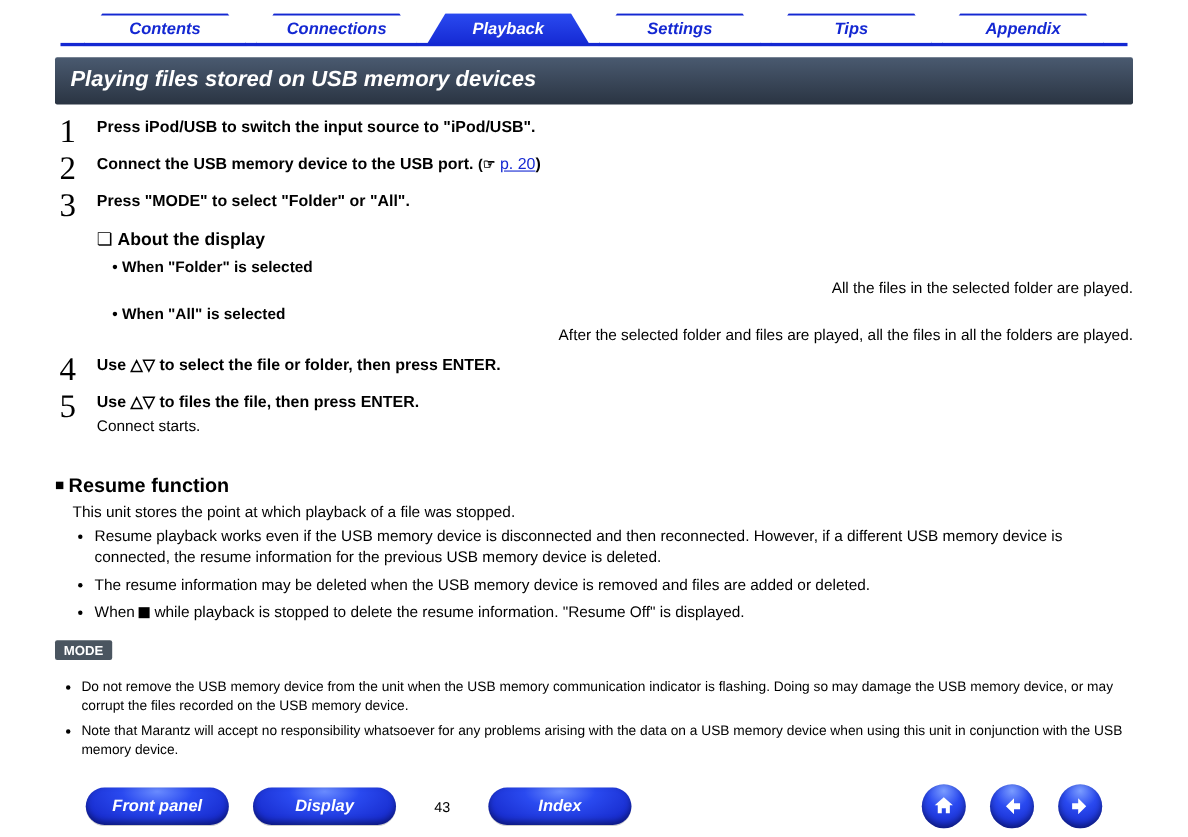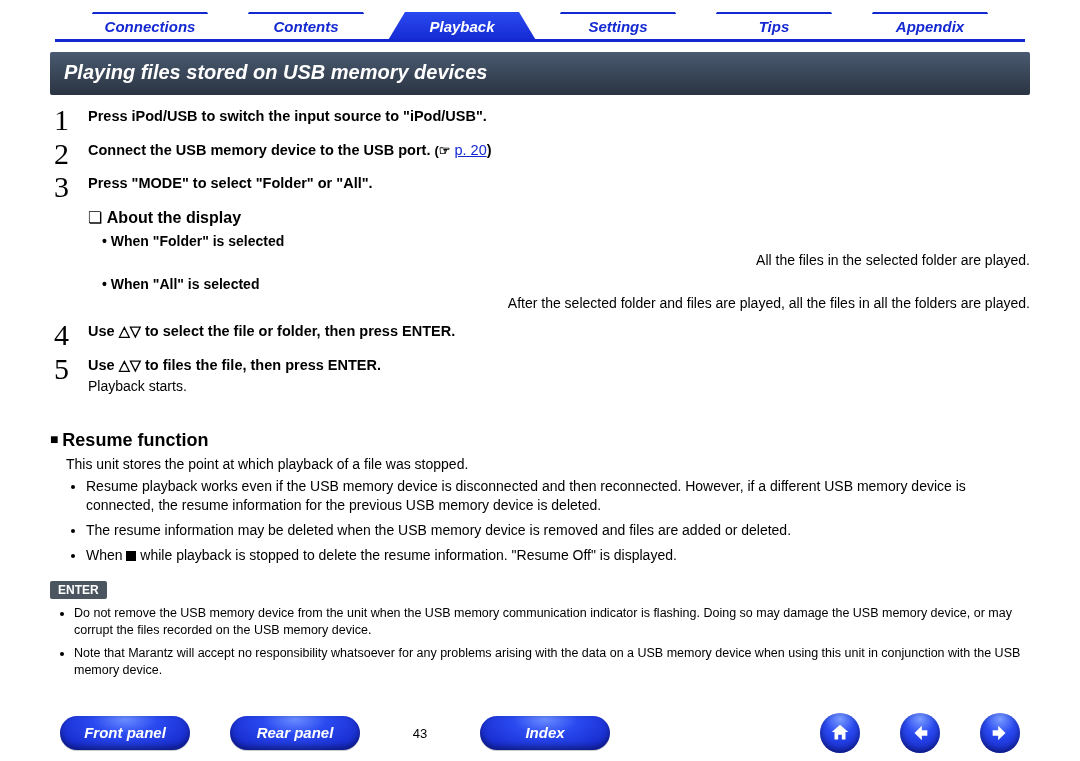--- a/index.html
+++ b/index.html
@@ -159,21 +159,21 @@
     display: inline-block;
     background: #4a5560;
     color: #fff;
     font-size: 12px;
     font-weight: bold;
     padding: 2px 8px;
     border-radius: 2px;
     margin: 8px 0 4px 0;
   }
   ul.note-list {
-    margin: 2px 0 0 6px;
+    margin: 12px 0 0 6px;
     padding-left: 18px;
     font-size: 12.5px;
   }
   ul.note-list li { margin-bottom: 6px; line-height: 1.35; }
 
   .stop-icon {
     display: inline-block;
     width: 10px; height: 10px;
     background: #000;
     vertical-align: -1px;
@@ -183,22 +183,22 @@
     font-family: "Arial", sans-serif;
   }
 
   
   .bottomnav {
     position: absolute;
     left: 0; right: 0;
     bottom: 8px;
     display: flex;
     align-items: center;
-    padding: 0 60px;
-    gap: 40px;
+    padding: 0 78px;
+    gap: 22px;
   }
   .pill {
     position: relative;
     width: 130px;
     height: 34px;
     border-radius: 17px;
     background: radial-gradient(ellipse at 50% 10%, #6a8cff 0%, #2a4af0 35%, #1020c0 100%);
     color: #fff;
     text-align: center;
     line-height: 34px;
@@ -229,24 +229,24 @@
 
   .piphand {
     font-size: 13px;
   }
 </style>
 </head>
 <body>
 
 <div class="topnav">
   <div class="tab inactive">
+    <div class="shape"></div><span>Contents</span>
+  </div>
+  <div class="tab inactive">
     <div class="shape"></div><span>Connections</span>
-  </div>
-  <div class="tab inactive">
-    <div class="shape"></div><span>Contents</span>
   </div>
   <div class="tab active">
     <div class="shape"></div><span>Playback</span>
   </div>
   <div class="tab inactive">
     <div class="shape"></div><span>Settings</span>
   </div>
   <div class="tab inactive">
     <div class="shape"></div><span>Tips</span>
   </div>
@@ -284,47 +284,47 @@
       <div class="mi-title">When "All" is selected</div>
       <div class="mi-body">After the selected folder and files are played, all the files in all the folders are played.</div>
     </div>
 
     <ol class="steps" start="4" style="counter-reset: step 3;">
       <li>
         <div class="step-text"><span class="updown">Use △▽ to select the file or folder, then press ENTER.</span></div>
       </li>
       <li>
         <div class="step-text"><span class="updown">Use △▽ to files the file, then press ENTER.</span></div>
-        <div class="step-sub">Playback starts.</div>
+        <div class="step-sub">Connect starts.</div>
       </li>
     </ol>
   </div>
 
   <div class="col">
     <div class="blk-heading">Resume function</div>
     <div class="para">This unit stores the point at which playback of a file was stopped.</div>
     <ul class="bul">
       <li>Resume playback works even if the USB memory device is disconnected and then reconnected. However, if a different USB memory device is connected, the resume information for the previous USB memory device is deleted.</li>
       <li>The resume information may be deleted when the USB memory device is removed and files are added or deleted.</li>
       <li>
         <span>When </span><span class="stop-icon"></span><span> while playback is stopped to delete the resume information. "Resume Off" is displayed.</span>
       </li>
     </ul>
 
-    <div class="note-hdr">ENTER</div>
+    <div class="note-hdr">MODE</div>
     <ul class="note-list">
       <li>Do not remove the USB memory device from the unit when the USB memory communication indicator is flashing. Doing so may damage the USB memory device, or may corrupt the files recorded on the USB memory device.</li>
       <li>Note that Marantz will accept no responsibility whatsoever for any problems arising with the data on a USB memory device when using this unit in conjunction with the USB memory device.</li>
     </ul>
   </div>
 </div>
 
 <div class="bottomnav">
   <div class="pill"><span>Front panel</span></div>
-  <div class="pill"><span>Rear panel</span></div>
+  <div class="pill"><span>Display</span></div>
   <div class="page-no">43</div>
   <div class="pill"><span>Index</span></div>
   <div class="spacer"></div>
   <div class="circle">
     <svg viewBox="0 0 24 24">
         <path d="M12 3l9 8h-3v8h-4v-5h-4v5H6v-8H3z"></path>
       </svg>
   </div>
   <div class="circle">
     <svg viewBox="0 0 24 24">

